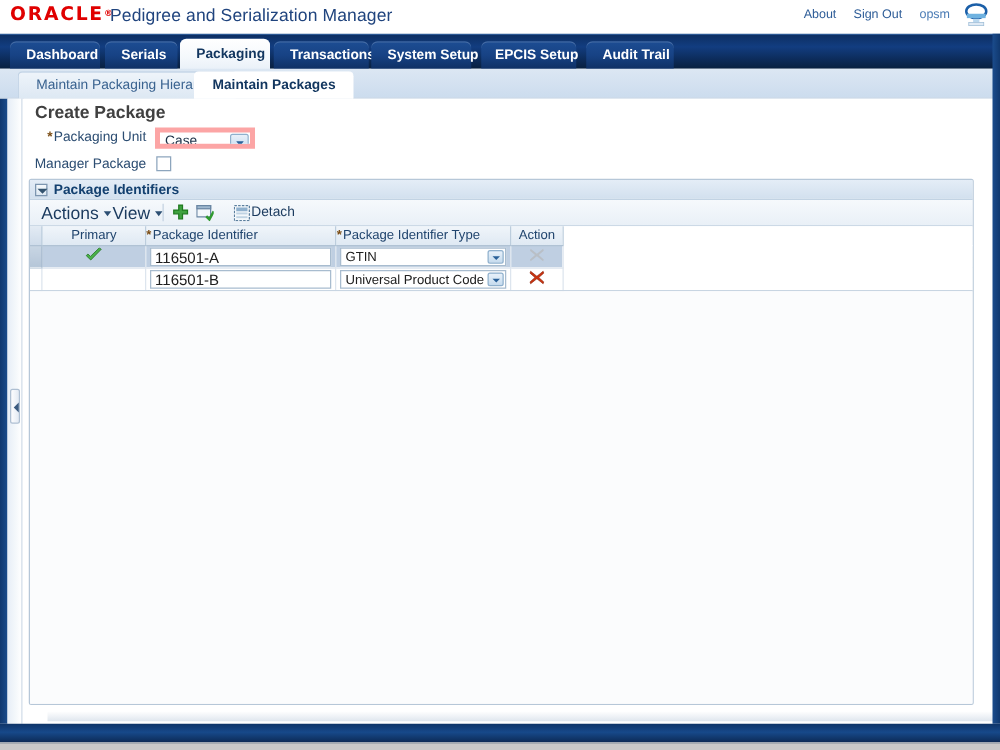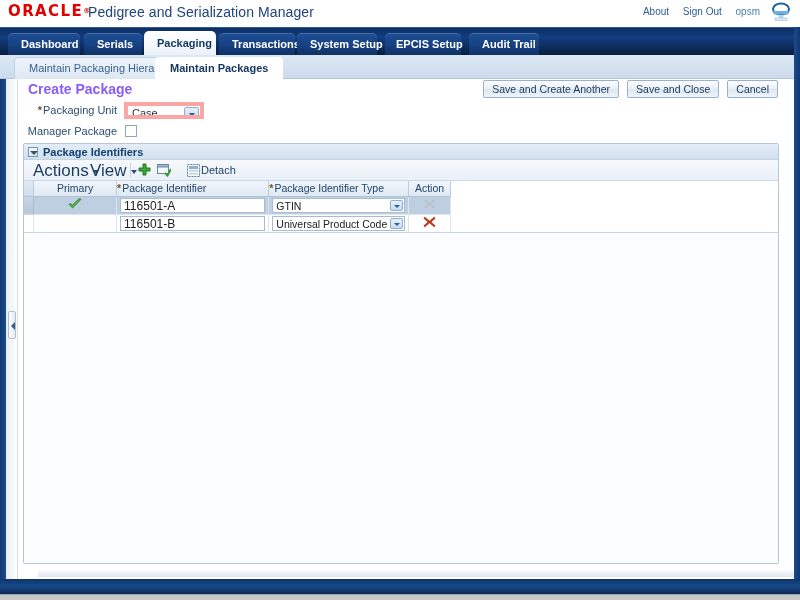--- a/index.html
+++ b/index.html
@@ -140,21 +140,21 @@
     background: #ffffff;
     overflow: hidden;
   }
 
   
   #page-header {
     position: absolute; left: 0; top: 0; width: 781px; height: 22px;
   }
   #page-title {
     position: absolute; left: 9px; top: 2px;
-    font-size: 14px; font-weight: bold; color: #8b5cf6;
+    font-size: 14px; font-weight: bold; color: #404040;
   }
   #header-buttons { position: absolute; right: 22px; top: 1px; }
   .btn {
     display: inline-block;
     height: 18px; line-height: 16px;
     padding: 0 8px;
     margin-left: 5px;
     font-size: 10.5px;
     color: #1a3a5e;
     background: linear-gradient(to bottom, #fdfeff 0%, #eaf0f7 48%, #dde7f2 52%, #eef4fa 100%);
@@ -241,21 +241,21 @@
     line-height: 14px;
   }
 
   #toolbar {
     position: absolute; left: 0; top: 16px; width: 754px; height: 21px;
     background: linear-gradient(to bottom, #f6f9fc 0%, #e9f0f7 100%);
     border-bottom: 1px solid #ccd9e6;
   }
   .tb-menu {
     position: absolute; top: 3px; height: 15px;
-    font-size: 17px; color: #1a3a5e; line-height: 15px;
+    font-size: 14px; color: #1a3a5e; line-height: 15px;
     padding: 0 3px; cursor: pointer; white-space: nowrap;
   }
   .tb-caret {
     display: inline-block; margin-left: 4px;
     width: 0; height: 0;
     border-left: 3.5px solid transparent;
     border-right: 3.5px solid transparent;
     border-top: 4px solid #2c4f73;
     vertical-align: middle;
   }
@@ -421,25 +421,20 @@
     <div id="splitter">
       <div id="splitter-handle">
         <div id="splitter-arrow"></div>
       </div>
     </div>
 
     <div id="content">
 
       <div id="page-header">
         <div id="page-title">Create Package</div>
-        <div id="header-buttons">
-          <span class="btn">Save and Create Another</span>
-          <span class="btn">Save and Close</span>
-          <span class="btn">Cancel</span>
-        </div>
       </div>
 
       <div id="form-region">
 
         <div class="field-row" style="left:0; top:0; width:300px;">
           <span class="field-label" style="width:98px;"><span class="req-star">*</span><span>Packaging Unit</span></span>
           <span class="select-box" style="width:80px; margin-left:4px;">
             <span>Case</span>
             <span class="select-arrow"></span>
           </span>

